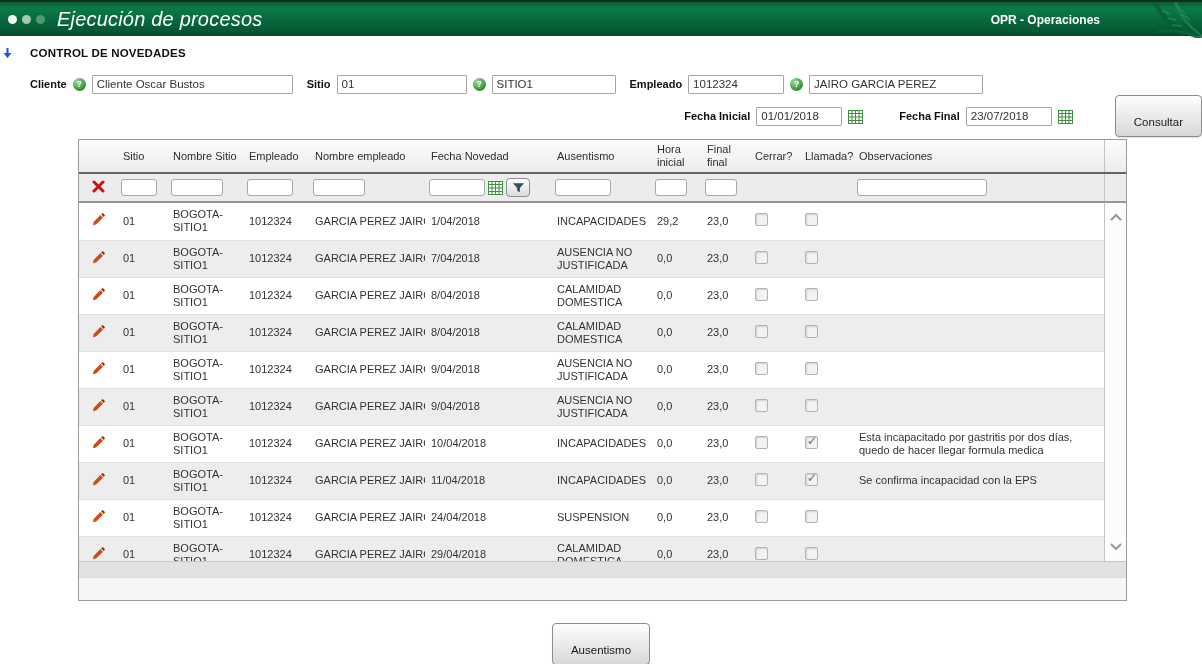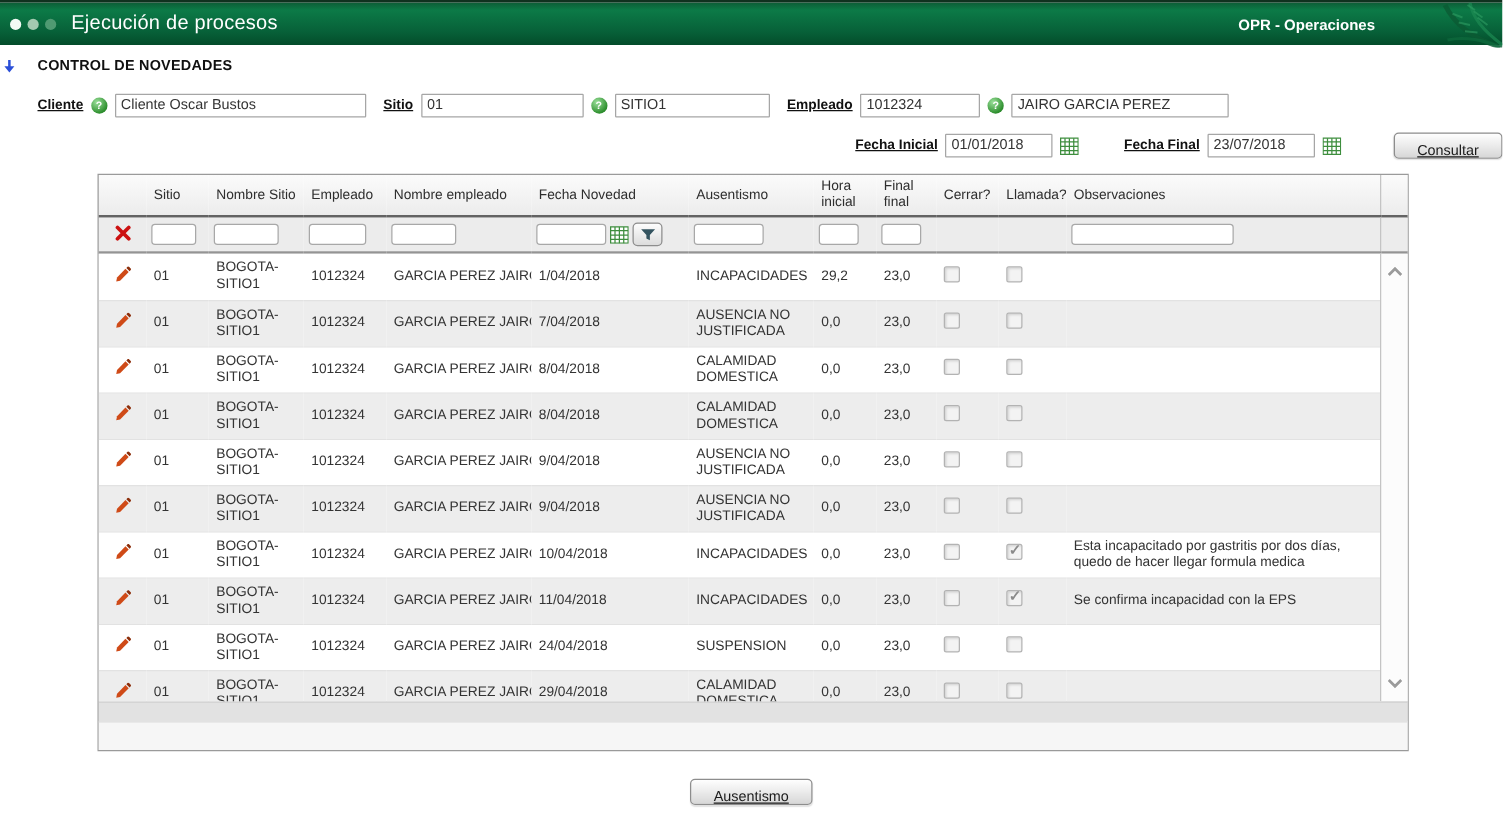--- a/index.html
+++ b/index.html
@@ -16,58 +16,57 @@
     position:relative; height:36px;
     background:linear-gradient(180deg,#0d5c36 0%, #0c7a47 18%, #076038 70%, #034c2a 100%);
     border-top:2px solid #10311f;
     display:flex; align-items:center;
   }
   .dots { display:inline-flex; gap:5px; margin-left:8px; }
   .dot { width:9px; height:9px; border-radius:50%; display:inline-block; }
   .d1 { background:#f4faf5; }
   .d2 { background:#a3c9b0; }
   .d3 { background:#4f9a72; }
-  .app-title { color:#ffffff; font-size:16px; margin-left:12px; letter-spacing:.2px; }
+  .app-title { color:#ffffff; font-size:20px; margin-left:12px; letter-spacing:.2px;font-style:italic; }
   .hdr-right { position:absolute; right:0; top:0; height:36px; display:flex; align-items:center; }
   .hdr-label { color:#ffffff; font-weight:bold; font-size:12px; margin-right:10px; white-space:nowrap; }
   .fern { display:block; height:36px; }
 
   
   .section-head { position:relative; margin-top:11px; height:18px; }
   .collapse-ic { position:absolute; left:2px; top:0; cursor:pointer; }
   .section-title { margin-left:30px; font-weight:bold; font-size:11.5px; color:#101010; letter-spacing:.2px; }
 
   
   .filters { margin:8px 0 0 30px; }
   .frow { display:flex; align-items:center; gap:6px; height:22px; }
   .frow + .frow { margin-top:10px;justify-content:flex-end; }
-  .fil-label { font-weight:bold; font-size:11px; color:#111; white-space:nowrap;text-decoration:underline; }
+  .fil-label { font-weight:bold; font-size:11px; color:#111; white-space:nowrap; }
   .tb {
     height:19px; border:1px solid #a6a6a6; background:#fff;
     font-family:"Liberation Sans", sans-serif; font-size:11.5px; color:#333;
     padding:1px 4px; border-radius:1px;
   }
   .w177{width:177px} .w172{width:201px} .w130{width:130px} .w124{width:124px}
   .w96{width:96px} .w174{width:174px} .w86{width:86px}
   .sp8{margin-left:8px} .sp30{margin-left:30px} .sp36{margin-left:36px}
   .lookup {
     width:13px; height:13px; border-radius:50%;
     background:radial-gradient(circle at 35% 30%, #9be09b, #2e8f2e 70%, #1d6b1d);
     display:inline-flex; align-items:center; justify-content:center;
     color:#fff; font-size:8.5px; font-weight:bold; cursor:pointer; flex:none;
   }
   .calendar { display:inline-block; cursor:pointer; flex:none; line-height:0; }
 
   .btn {
     font-family:"Liberation Sans", sans-serif; font-size:11.5px; color:#1a1a1a;
     background:linear-gradient(180deg,#fefefe,#e9e9e9 55%,#d7d7d7);
     border:1px solid #8d8d8d; border-radius:4px;
-    padding:8px 18px; height:21px; cursor:pointer;
+    padding:20px 18px; height:21px; cursor:pointer;
     box-shadow:0 1px 1px rgba(0,0,0,.12);
-    text-decoration:underline;
   }
 
   
   .grid { margin:12px 0 0 78px; width:1049px; border:1px solid #9a9a9a; background:#fff; }
   table { border-collapse:collapse; table-layout:fixed; }
   .htable { width:1047px; }
   .btable { width:1025px; }
   th, td { overflow:hidden; }
 
   .htable thead tr.head-row th {

